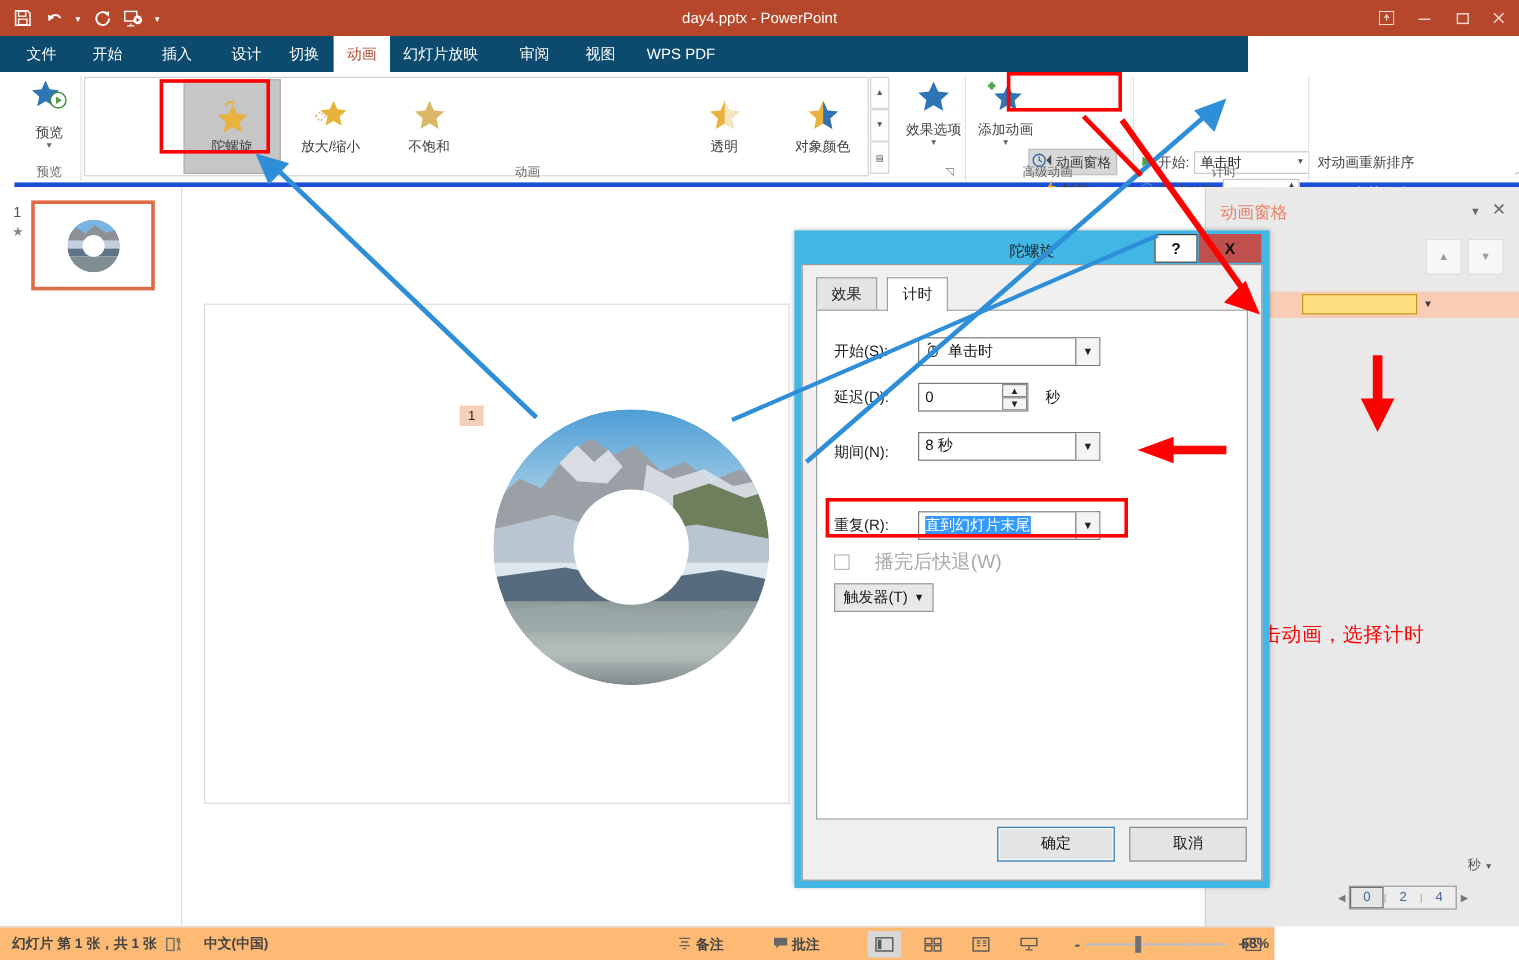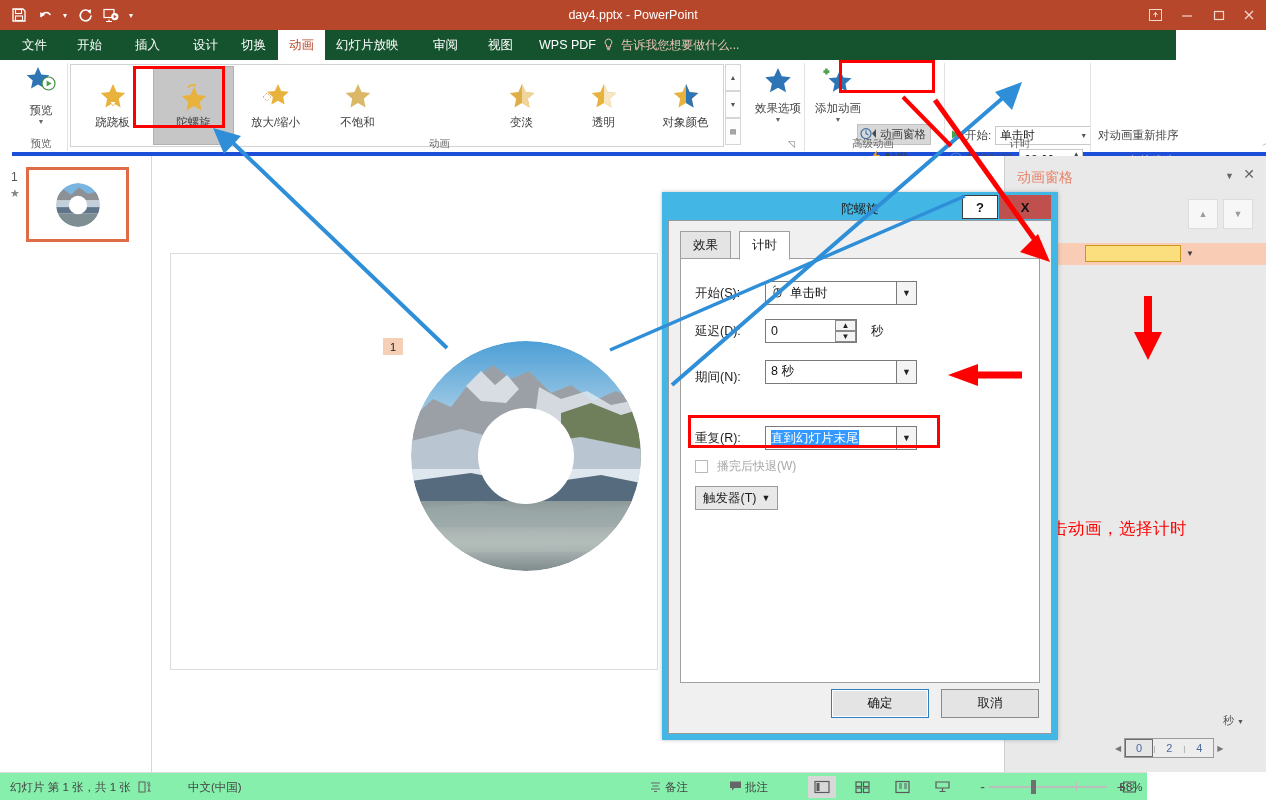--- a/index.html
+++ b/index.html
@@ -19,21 +19,21 @@
   .qat-btn{ width:26px; height:26px; display:flex; align-items:center; justify-content:center; cursor:pointer; }
   .qat-btn svg{ display:block; }
   .qat-arrow{ width:14px; height:26px; display:flex;align-items:center;justify-content:center; font-size:8px; color:#fff;}
   #doc-title{
     position:absolute; left:0; top:0; width:1266px; height:30px; line-height:30px;
     text-align:center; font-size:12.5px; color:#fff; pointer-events:none;
   }
   .wctl{ position:absolute; top:4px; width:30px; height:22px; display:flex; align-items:center; justify-content:center;
          color:#f3d8d2; font-size:13px; cursor:pointer; }
   
-  #tabbar{ position:absolute; left:0; top:30px; width:1176px; height:30px; background:#14532d; }
+  #tabbar{ position:absolute; left:0; top:30px; width:1040px; height:30px; background:#0c4a6e; }
   .tab{ position:absolute; top:0; height:30px; line-height:30px; padding:0 11px; font-size:12.5px; color:#fff; cursor:pointer; white-space:nowrap;}
   .tab.active{ background:#fff; color:#b7472a; }
   #tellme{ position:absolute; top:0; height:30px; line-height:30px; font-size:12px; color:#f0c5ba; cursor:pointer; white-space:nowrap;}
   .acct{ position:absolute; top:30px; height:30px; line-height:30px; font-size:12px; color:#fff; cursor:pointer; padding:0 8px; }
   .acct.share{ background:#a33f23; display:flex; align-items:center; gap:3px;}
   
   #ribbon{ position:absolute; left:12px; top:60px; width:1266px; height:96px; background:#fff; border-bottom:4px solid #1d4ed8;}
   .grp-label{ position:absolute; bottom:1px; font-size:10.5px; color:#666; text-align:center;}
   .vsep{ position:absolute; top:3px; width:1px; height:88px; background:#e2e2e2;}
   .bigbtn{ position:absolute; display:flex; flex-direction:column; align-items:center; cursor:pointer; }
@@ -113,30 +113,30 @@
            font-size:12.5px; color:#111; padding-left:5px; position:relative; cursor:pointer;}
   .fcombo .btn{ position:absolute; right:0; top:0; width:20px; height:22px; border-left:1px solid #7a7a7a;
                 background:#f4f4f4; display:flex;align-items:center;justify-content:center; font-size:9px; color:#222;}
   .fspin{ border:1px solid #7a7a7a; background:#fff; height:24px; display:flex; align-items:center;
           font-size:12.5px; color:#111; padding-left:5px; position:relative;}
   .fspin .up,.fspin .dn{ position:absolute; right:0; width:21px; height:11px; border:1px solid #8a8a8a; background:#f4f4f4;
                          display:flex;align-items:center;justify-content:center; font-size:8px; color:#222; cursor:pointer;}
   .fspin .up{ top:0;} .fspin .dn{ bottom:0;}
   #hl-repeat{ position:absolute; left:7px; top:156px; width:252px; height:33px; border:3px solid #ff0000; pointer-events:none;}
   .sel-text{ background:#3399ff; color:#fff; }
-  .chk{ position:absolute; display:flex; align-items:center; gap:9px; font-size:12px; color:#a9a9a9;}
+  .chk{ position:absolute; display:flex; align-items:center; gap:21px; font-size:16px; color:#a9a9a9;}
   .chk .bx{ width:13px; height:13px; border:1px solid #b9b9b9; background:#fff;}
   #trigbtn{ position:absolute; left:14px; top:227px; height:24px; padding:0 7px; background:#e8e8e8;
             border:1px solid #9a9a9a; display:flex;align-items:center; gap:5px; font-size:12.5px; color:#1c1c1c; cursor:pointer;}
   .dbtn{ position:absolute; bottom:15px; width:98px; height:29px; background:#e4e4e4;
          display:flex;align-items:center;justify-content:center; font-size:12.5px; color:#111; cursor:pointer;}
   #btn-ok{ right:122px; border:1px solid #2e7ebf; box-shadow:inset 0 0 0 1px #fff;}
   #btn-cancel{ right:12px; border:1px solid #8a8a8a;}
   
-  #status{ position:absolute; left:0; top:772px; width:1147px; height:28px; background:#86efac; border-top:1px solid #dcdcdc;}
+  #status{ position:absolute; left:0; top:772px; width:1062px; height:28px; background:#fdba74; border-top:1px solid #dcdcdc;font-weight:bold;}
   .st{ position:absolute; top:0; height:28px; line-height:28px; font-size:11.5px; color:#444; white-space:nowrap;}
   .stbtn{ position:absolute; top:4px; height:20px; display:flex; align-items:center; gap:3px;
           font-size:11.5px; color:#444; cursor:pointer; padding:0 4px;}
   .vbtn{ position:absolute; top:3px; width:28px; height:22px; display:flex;align-items:center;justify-content:center; cursor:pointer;}
   .vbtn.on{ background:#d8d8d8;}
   #zoomtrack{ position:absolute; top:13px; width:118px; height:2px; background:#bdbdbd;}
   #zoomthumb{ position:absolute; top:7px; width:5px; height:14px; background:#707070; cursor:pointer;}
   #zoomtick{ position:absolute; top:9px; width:1px; height:9px; background:#bdbdbd;}
   
   #overlay{ position:absolute; left:0; top:0; width:1266px; height:800px; pointer-events:none; }
@@ -205,28 +205,20 @@
   <div class="tab" style="left:11px;">文件</div>
   <div class="tab" style="left:66px;">开始</div>
   <div class="tab" style="left:124px;">插入</div>
   <div class="tab" style="left:182px;">设计</div>
   <div class="tab" style="left:230px;">切换</div>
   <div class="tab active" style="left:278px;">动画</div>
   <div class="tab" style="left:325px;">幻灯片放映</div>
   <div class="tab" style="left:422px;">审阅</div>
   <div class="tab" style="left:477px;">视图</div>
   <div class="tab" style="left:528px;">WPS PDF</div>
-  <div id="tellme" style="left:603px;">
-    <span style="margin-right:4px;">
-      <svg width="11" height="13" viewBox="0 0 11 13" style="vertical-align:-2px;">
-          <path d="M5.5 1a3.4 3.4 0 0 0-2 6.1V9h4V7.1A3.4 3.4 0 0 0 5.5 1z" fill="none" stroke="#f0c5ba" stroke-width="1"></path>
-          <path d="M3.8 10.3h3.4M4.3 11.7h2.4" stroke="#f0c5ba" stroke-width="1"></path>
-        </svg>
-    </span><span>告诉我您想要做什么...</span>
-  </div>
   <div class="acct" style="right:86px;">登录</div>
   <div class="acct share" style="right:4px;">
     <span>
       <svg width="14" height="14" viewBox="0 0 14 14" style="vertical-align:-3px;">
           <circle cx="5.6" cy="4.2" r="2.4" fill="none" stroke="#fff" stroke-width="1.2"></circle>
           <path d="M1.8 12c0-2.4 1.7-3.8 3.8-3.8s3.8 1.4 3.8 3.8" fill="none" stroke="#fff" stroke-width="1.2"></path>
           <path d="M11 7.4v3.4M9.3 9.1h3.4" stroke="#fff" stroke-width="1.2"></path>
         </svg>
     </span>
       <span>共享</span>
@@ -243,54 +235,40 @@
           <path d="M22.6 14.4v6.2l5-3.1z" fill="#4aa14a"></path>
         </svg>
     </span>
     <span class="lbl">预览</span>
     <span class="caret">▼</span>
   </div>
   <div class="grp-label" style="left:6px; width:46px;">预览</div>
   <div class="vsep" style="left:55px;"></div>
 
   <div id="gallery">
-    <div class="gitem" style="left:1px;">
-      <span><svg width="30" height="30" viewBox="0 0 30 30">
-            <path d="M15 3l3.6 8 8.7.9-6.5 5.9 1.8 8.6L15 21.9 7.4 26.4l1.8-8.6-6.5-5.9 8.7-.9z" fill="#e8b23c"></path>
-            <path d="M12 21l3 4 3-4" fill="#fff" stroke="#e8b23c" stroke-width=".8"></path>
-          </svg></span>
-      <span class="gl">跷跷板</span>
-    </div>
     <div class="gitem sel" style="left:82px;">
       <span><svg width="30" height="30" viewBox="0 0 30 30">
             <path d="M9 7c1-3 5-4 7-2" fill="none" stroke="#e8b23c" stroke-width="1.6"></path>
             <path d="M15 2.5l2.6 1.9-3 1.6z" fill="#e8b23c"></path>
             <path d="M15 6l3.6 8 8.7.9-6.5 5.9 1.8 8.6L15 24.9 7.4 29.4l1.8-8.6-6.5-5.9 8.7-.9z" fill="#e8b23c"></path>
           </svg></span>
       <span class="gl">陀螺旋</span>
     </div>
     <div class="gitem" style="left:246px;">
       <span><svg width="30" height="30" viewBox="0 0 30 30">
             <path d="M15 3l3.6 8 8.7.9-6.5 5.9 1.8 8.6L15 21.9 7.4 26.4l1.8-8.6-6.5-5.9 8.7-.9z" fill="#dbb768"></path>
           </svg></span>
       <span class="gl">不饱和</span>
     </div>
     <div class="gitem" style="left:164px;">
       <span><svg width="32" height="30" viewBox="0 0 32 30">
             <path d="M3 16l4-4 4 4-4 4z" fill="none" stroke="#d8b070" stroke-width="1" stroke-dasharray="2 1.6"></path>
             <path d="M18 3l3.2 7 7.6.8-5.7 5.2 1.6 7.5L18 19.8l-6.7 3.7 1.6-7.5-5.7-5.2 7.6-.8z" fill="#e8b23c"></path>
           </svg></span>
       <span class="gl">放大/缩小</span>
-    </div>
-    <div class="gitem" style="left:410px;">
-      <span><svg width="30" height="30" viewBox="0 0 30 30">
-            <path d="M15 3l3.6 8 8.7.9-6.5 5.9 1.8 8.6L15 21.9 7.4 26.4l1.8-8.6-6.5-5.9 8.7-.9z" fill="#e0ae49"></path>
-            <path d="M15 3v18.9l7.6 4.5-1.8-8.6 6.5-5.9-8.7-.9z" fill="#f0d59a"></path>
-          </svg></span>
-      <span class="gl">变淡</span>
     </div>
     <div class="gitem" style="left:492px;">
       <span><svg width="30" height="30" viewBox="0 0 30 30">
             <path d="M15 3l3.6 8 8.7.9-6.5 5.9 1.8 8.6L15 21.9 7.4 26.4l1.8-8.6-6.5-5.9 8.7-.9z" fill="#e8b23c"></path>
             <path d="M15 3v18.9l7.6 4.5-1.8-8.6 6.5-5.9-8.7-.9z" fill="#f6e6c1"></path>
           </svg></span>
       <span class="gl">透明</span>
     </div>
     <div class="gitem" style="left:574px;">
       <span><svg width="30" height="30" viewBox="0 0 30 30">
@@ -589,21 +567,21 @@
 </svg>
 
 <div id="status">
   <div class="st" style="left:10px;">幻灯片 第 1 张，共 1 张</div>
   <div class="vbtn" style="left:132px;">
     <svg width="16" height="14" viewBox="0 0 16 14">
         <rect x="1" y="2" width="6" height="10" fill="none" stroke="#666" stroke-width="1.1"></rect>
         <path d="M9.5 3.2a1.1 1.1 0 1 0 0-.1M9.6 5.2h3M11 5.2v4M9.8 12l1.2-2.8L12.3 12" stroke="#666" stroke-width="1" fill="none"></path>
       </svg>
   </div>
-  <div class="st" style="left:188px;">中文(中国)</div>
+  <div class="st" style="left:170px;">中文(中国)</div>
 
   <div class="stbtn" style="right:455px;align-items:center;">
     <span><svg width="13" height="13" viewBox="0 0 13 13">
           <path d="M2 3h9M3.5 6h6M2 9h9M5 11.5h3" stroke="#666" stroke-width="1.1"></path>
         </svg></span>
     <span>备注</span>
   </div>
   <div class="stbtn" style="right:375px;">
     <span><svg width="13" height="12" viewBox="0 0 13 12">
           <path d="M1 1.5h11v6.5H5.5L3 10.5V8H1z" fill="#666"></path>

